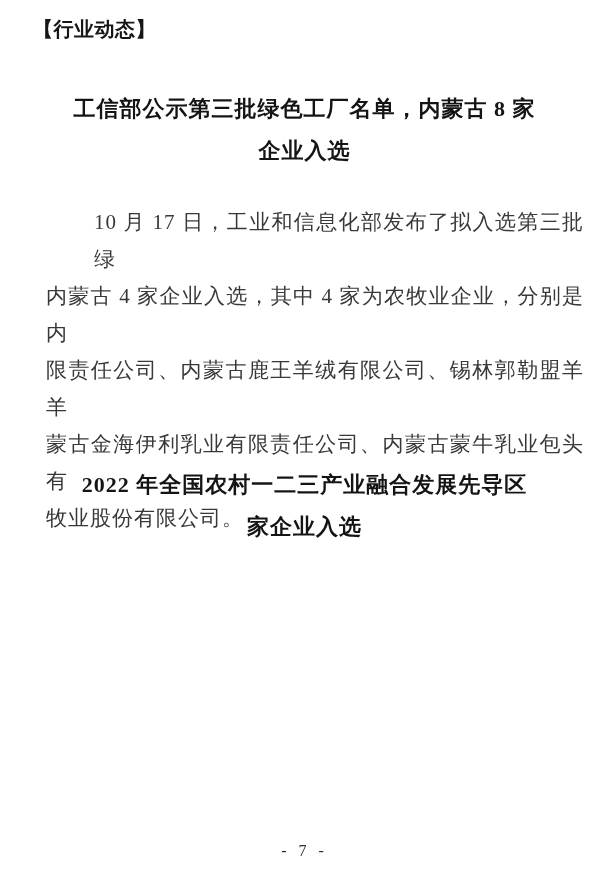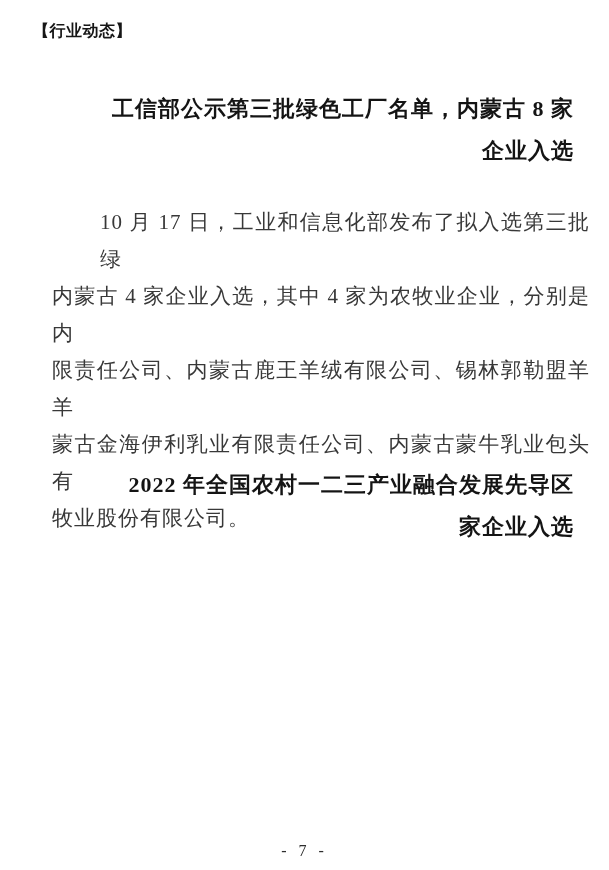--- a/index.html
+++ b/index.html
@@ -14,44 +14,44 @@
     margin: 0 auto;
     background: #ffffff;
     overflow: hidden;
     font-family: "Liberation Serif", "DejaVu Serif", serif;
     color: #383838;
   }
   .section-tag {
     position: absolute;
     left: 33px;
     top: 19px;
-    font-family: Liberation Serif, serif;
+    font-family: Liberation Mono, monospace;
     font-weight: 700;
-    font-size: 16px;
+    font-size: 20px;
     line-height: 23px;
     color: #161616;
     letter-spacing: 0.5px;
   }
   .article-title {
     position: absolute;
     left: 35px;
     right: 35px;
     margin: 0;
-    text-align: right;
+    text-align: center;
     font-family: "Liberation Serif", "DejaVu Serif", serif;
     font-weight: 700;
     font-size: 22px;
     line-height: 42px;
     color: #141414;
     letter-spacing: 1px;
   }
   .title-line { display: block; }
   .article-body {
     position: absolute;
-    left: 52px;
+    left: 46px;
     width: 538px;
     font-size: 21px;
     color: #383838;
     letter-spacing: 1px;
   }
   .body-line {
     display: block;
     margin: 0;
     text-align: justify;
     text-align-last: justify;

